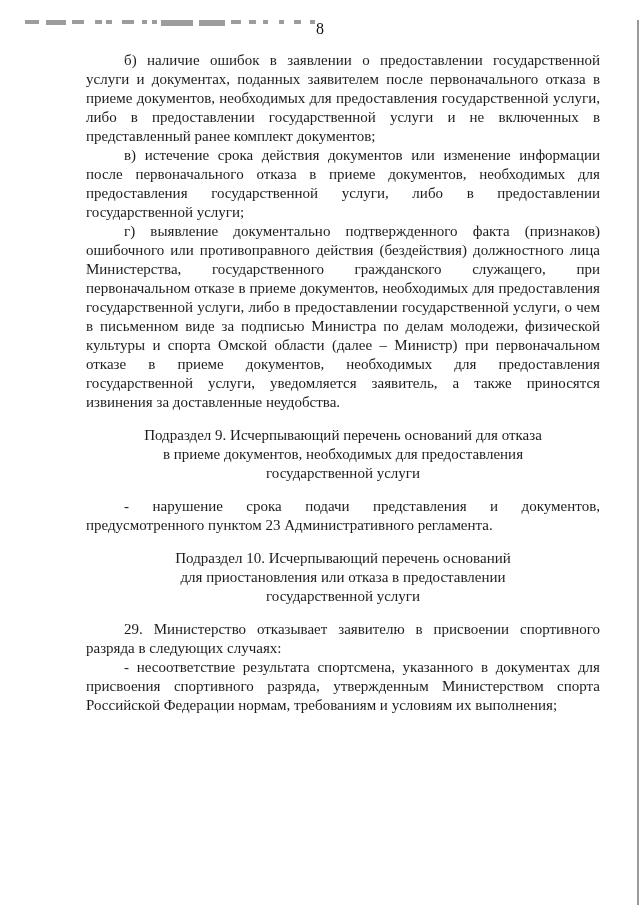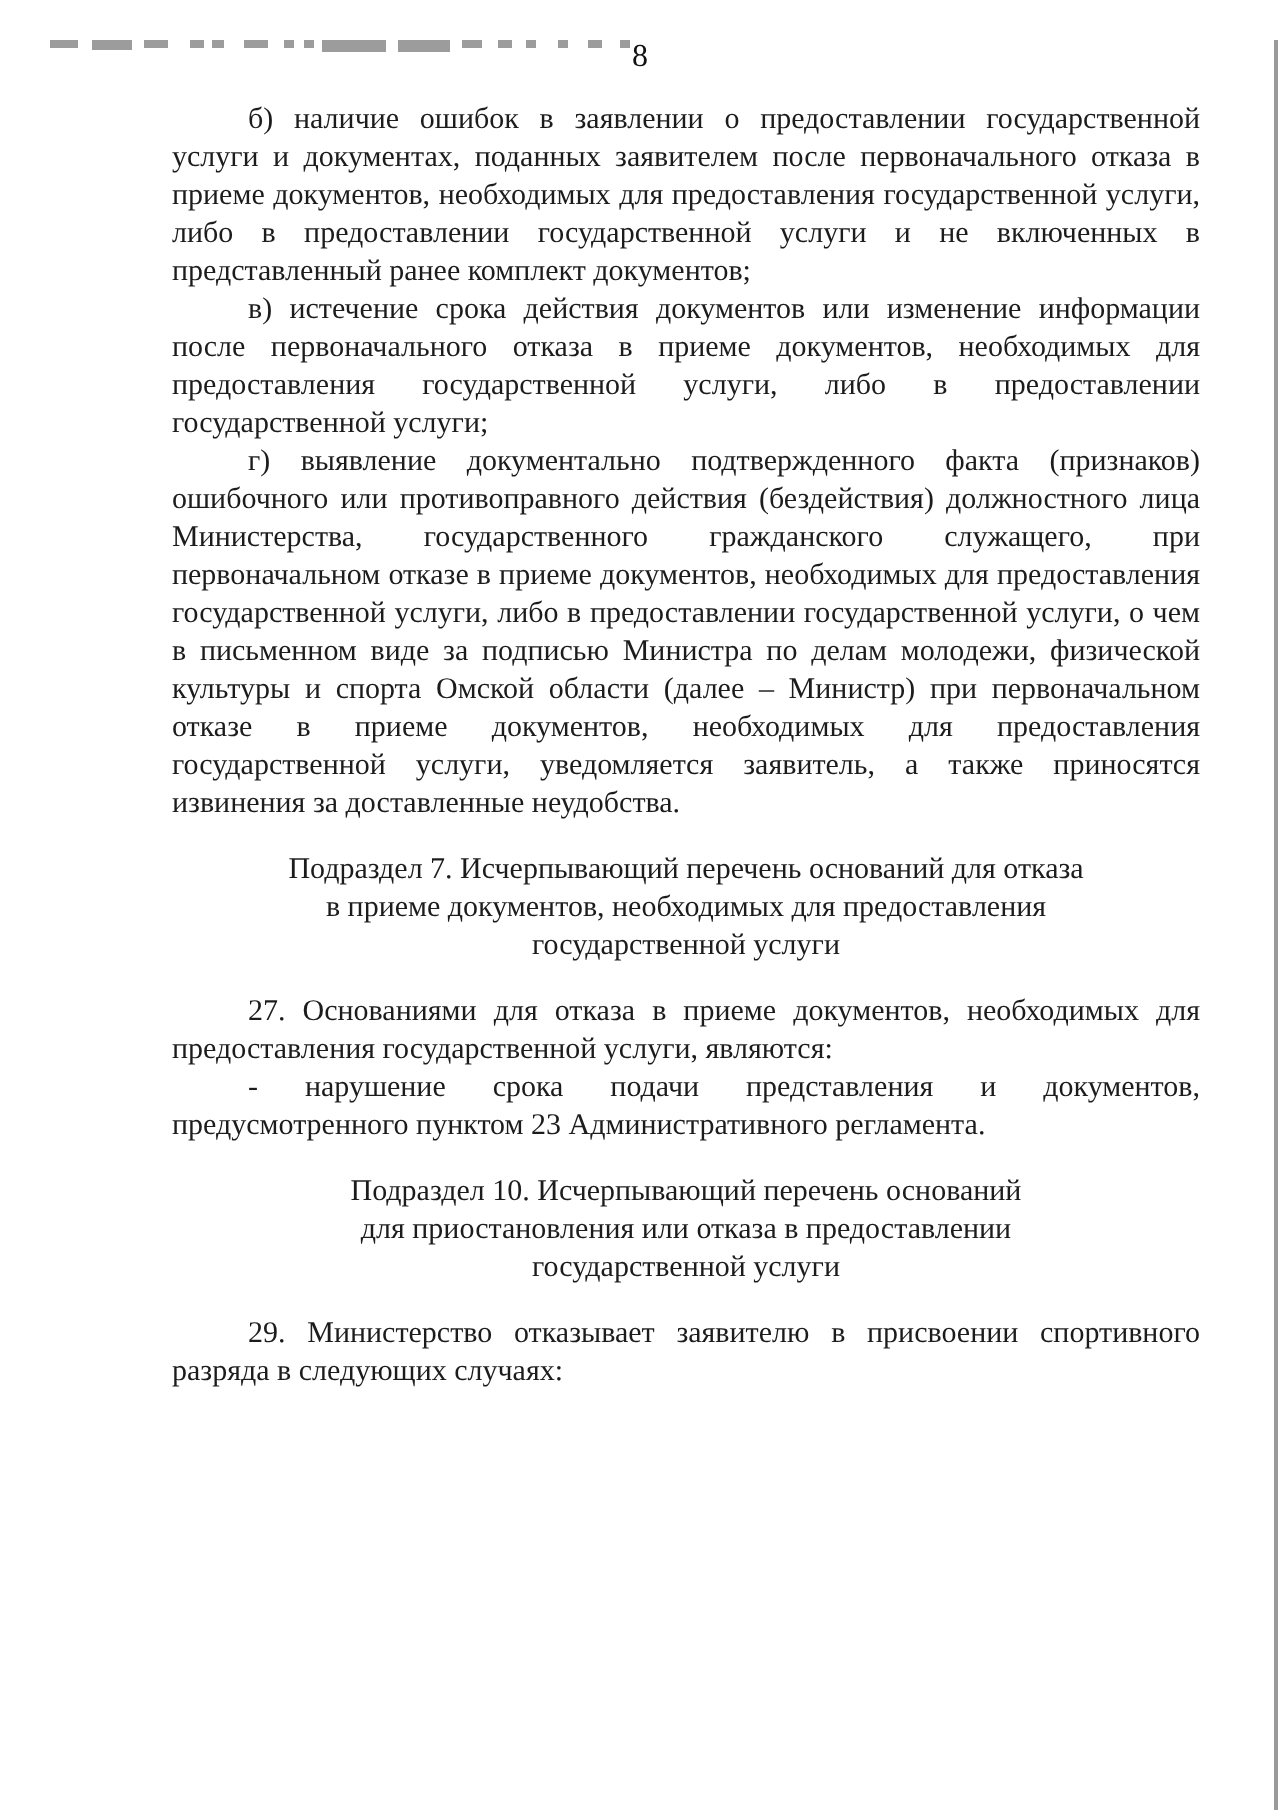--- a/index.html
+++ b/index.html
@@ -73,24 +73,24 @@
   </div>
 
   <div class="edge-line"></div>
 
   <div class="page-number">8</div>
 
   <div class="content">
     <p class="para">б) наличие ошибок в заявлении о предоставлении государственной услуги и документах, поданных заявителем после первоначального отказа в приеме документов, необходимых для предоставления государственной услуги, либо в предоставлении государственной услуги и не включенных в представленный ранее комплект документов;</p>
     <p class="para">в) истечение срока действия документов или изменение информации после первоначального отказа в приеме документов, необходимых для предоставления государственной услуги, либо в предоставлении государственной услуги;</p>
     <p class="para">г) выявление документально подтвержденного факта (признаков) ошибочного или противоправного действия (бездействия) должностного лица Министерства, государственного гражданского служащего, при первоначальном отказе в приеме документов, необходимых для предоставления государственной услуги, либо в предоставлении государственной услуги, о чем в письменном виде за подписью Министра по делам молодежи, физической культуры и спорта Омской области (далее – Министр) при первоначальном отказе в приеме документов, необходимых для предоставления государственной услуги, уведомляется заявитель, а также приносятся извинения за доставленные неудобства.</p>
-    <p class="heading">Подраздел 7. Исчерпывающий перечень оснований для отказа
+    <p class="heading">Подраздел 9. Исчерпывающий перечень оснований для отказа
 в приеме документов, необходимых для предоставления
 государственной услуги</p>
-    <p class="para">27. Основаниями для отказа в приеме документов, необходимых для предоставления государственной услуги, являются:</p>
     <p class="para">- нарушение срока подачи представления и документов, предусмотренного пунктом 23 Административного регламента.</p>
     <p class="heading">Подраздел 10. Исчерпывающий перечень оснований
 для приостановления или отказа в предоставлении
 государственной услуги</p>
     <p class="para">29. Министерство отказывает заявителю в присвоении спортивного разряда в следующих случаях:</p>
+    <p class="para">- несоответствие результата спортсмена, указанного в документах для присвоения спортивного разряда, утвержденным Министерством спорта Российской Федерации нормам, требованиям и условиям их выполнения;</p>
   </div>
 
 </div>
 
 </body></html>

